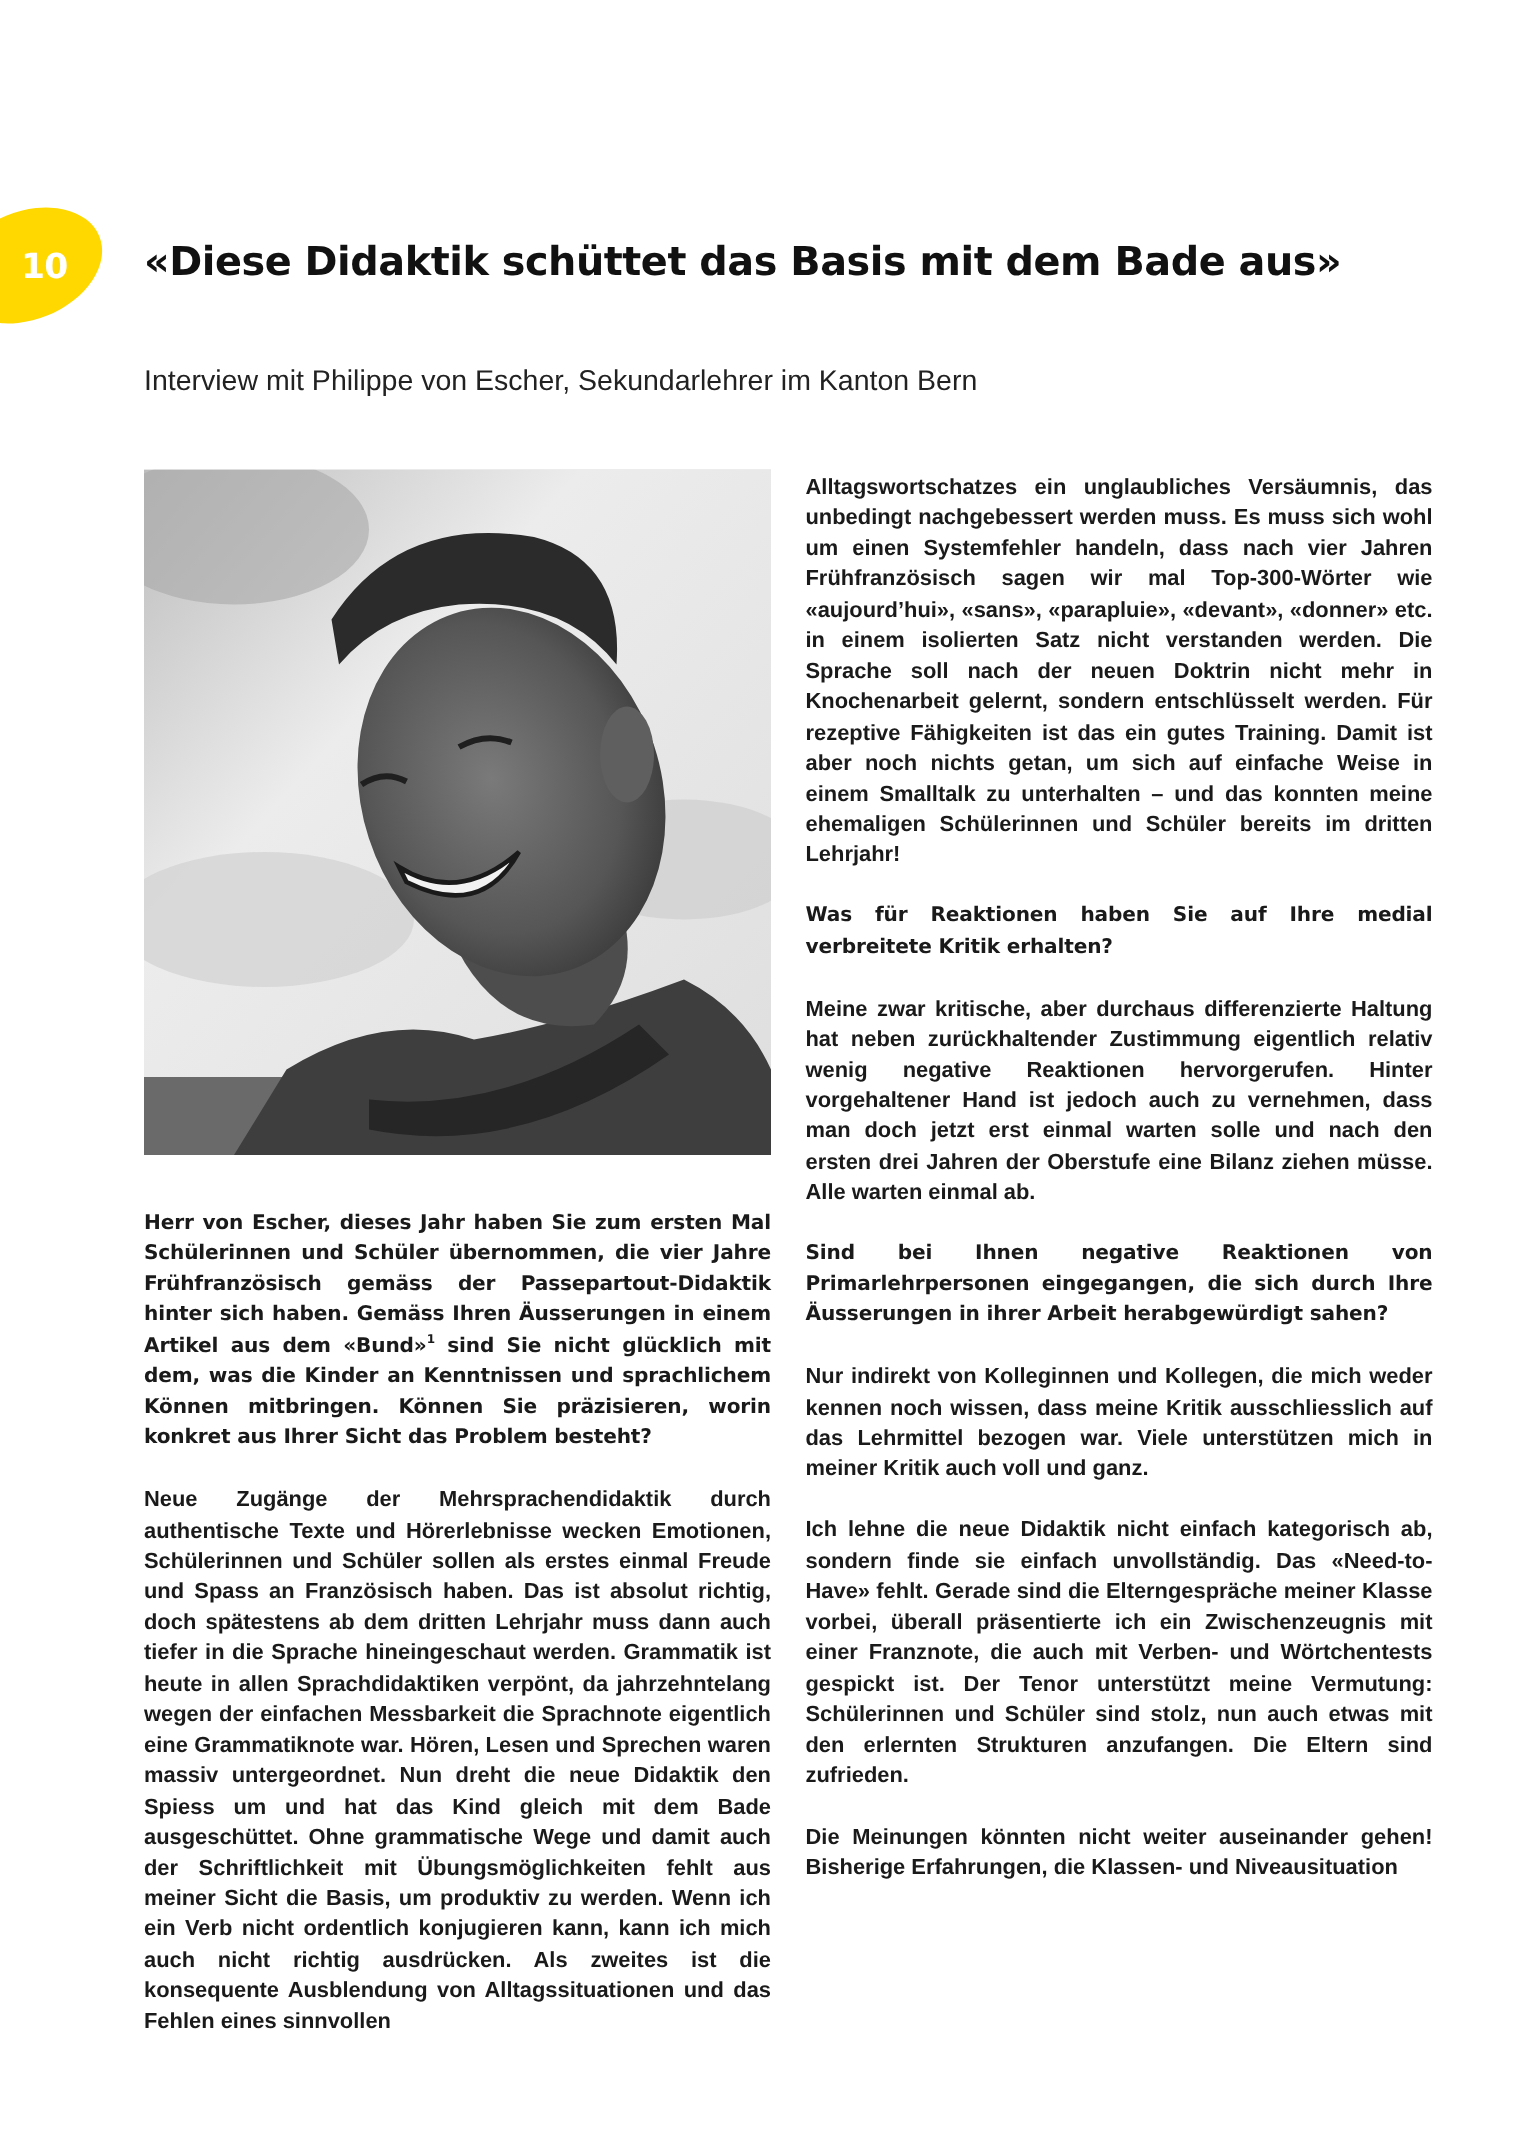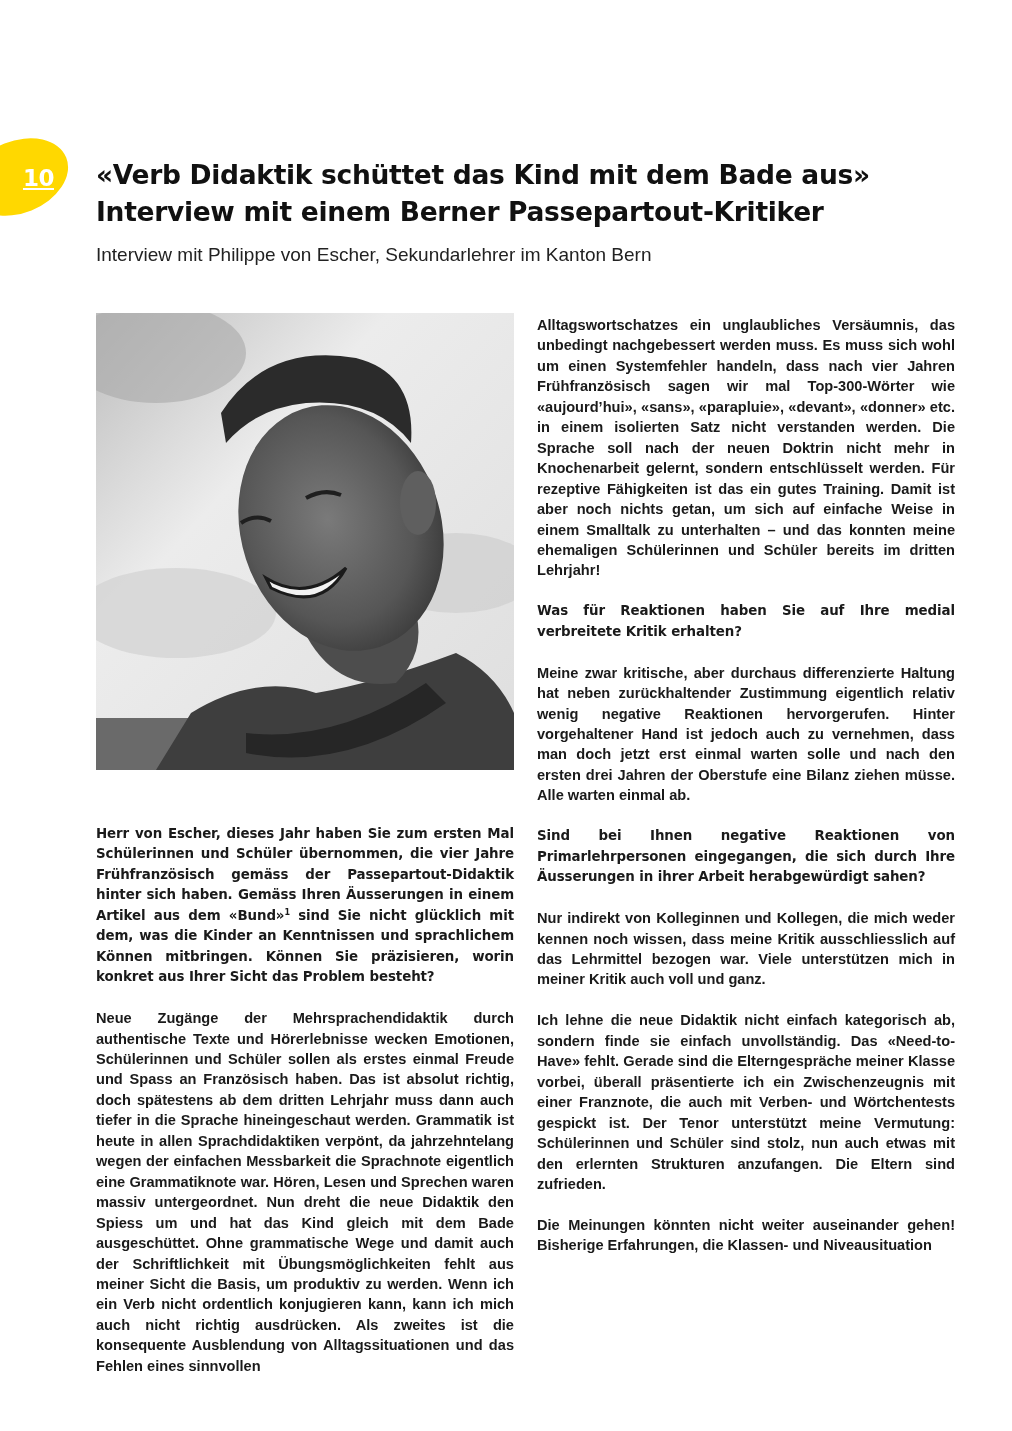--- a/index.html
+++ b/index.html
@@ -7,24 +7,23 @@
     width: 1012px; height: 1431px; position: relative; overflow: hidden;
     font-family: "Liberation Sans", "DejaVu Sans", sans-serif;
     color: #1a1a1a;
   }
   .page-badge {
     position: absolute; left: -34px; top: 141px; width: 104px; height: 72px;
     background: #FFD800; border-radius: 50%;
     transform: rotate(-22deg);
   }
   .page-number {
-    position: absolute; left: 14px; top: 165px; width: 40px; text-align: right;
+    position: absolute; left: 14px; top: 165px; width: 40px; text-align: left;
     font-size: 23px; font-weight: bold; color: #ffffff; letter-spacing: -0.5px;
     font-family: "DejaVu Sans", sans-serif;
-    text-decoration: underline;
   }
   .title {
     position: absolute; left: 96px; top: 156px; width: 880px; margin: 0;
     font-family: "DejaVu Sans", sans-serif; font-weight: bold;
     font-size: 26.5px; line-height: 37px; color: #111; letter-spacing: -0.3px;
   }
   .title span { display: block; white-space: nowrap; }
   .subtitle {
     position: absolute; left: 96px; top: 244px; margin: 0;
     font-size: 19px; color: #222; white-space: nowrap;
@@ -34,33 +33,32 @@
     overflow: hidden; background: #d9d9d9;
   }
   .photo svg { display: block; }
   .col {
     position: absolute; width: 418px;
     font-size: 14.6px; line-height: 20.45px; text-align: justify;
     hyphens: manual;
   }
   .col p { margin: 0 0 20.45px 0; font-weight: bold; }
   .col p.q { font-weight: bold; font-family: "DejaVu Sans", sans-serif; font-size: 13.4px; letter-spacing: -0.1px; }
-  .col-left { left: 96px; top: 824px; }
+  .col-left { left: 96px; top: 806px; }
   .col-right { left: 537px; top: 315px; }
   sup { font-size: 8px; line-height: 0; vertical-align: super; }
 </style>
 </head>
 <body>
 
 <div class="page-badge"></div>
 <div class="page-number">10</div>
 
 <h1 class="title">
-  <span>«Verb Didaktik schüttet das Kind mit dem Bade aus»</span>
-  <span>Interview mit einem Berner Passepartout-Kritiker</span>
+  <span>«Diese Didaktik schüttet das Basis mit dem Bade aus»</span>
 </h1>
 
 <p class="subtitle">Interview mit Philippe von Escher, Sekundarlehrer im Kanton Bern</p>
 
 <div class="photo">
   <svg width="418" height="457" viewBox="0 0 418 457" xmlns="http://www.w3.org/2000/svg">
     <defs>
       <linearGradient id="sky" x1="0" y1="0" x2="1" y2="1">
         <stop offset="0" stop-color="#bdbdbd"></stop>
         <stop offset="0.35" stop-color="#ececec"></stop>

